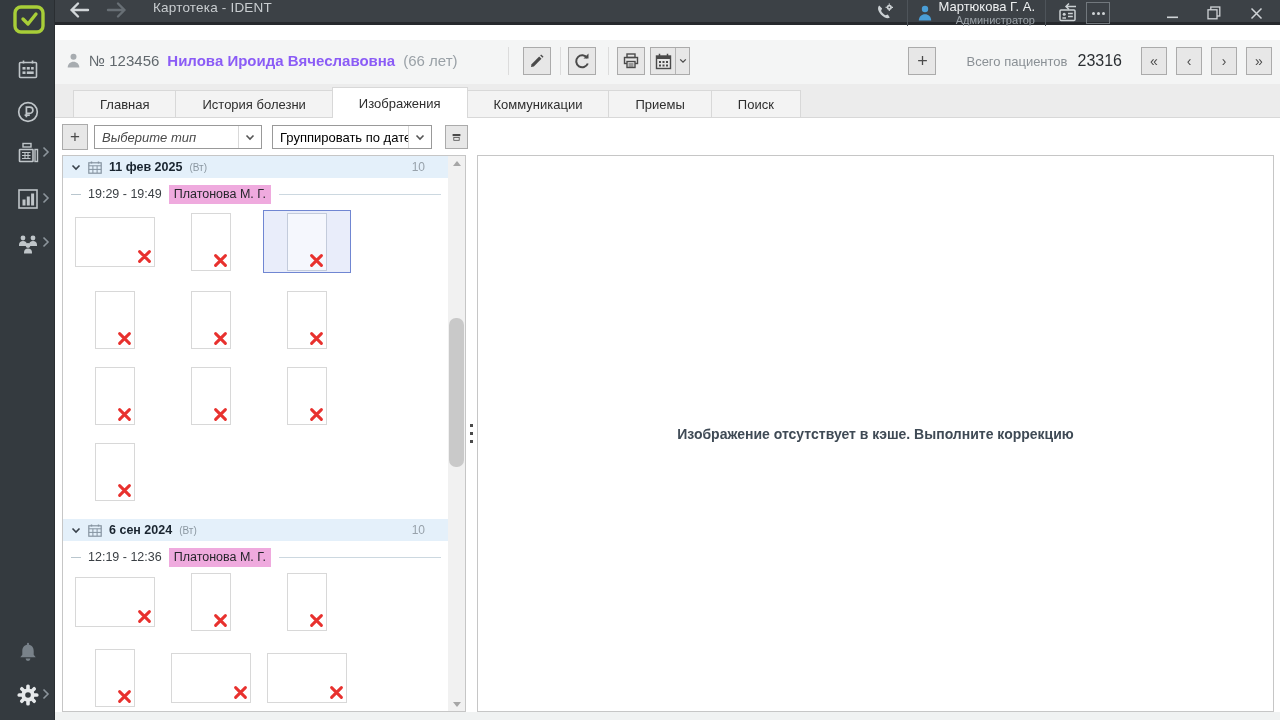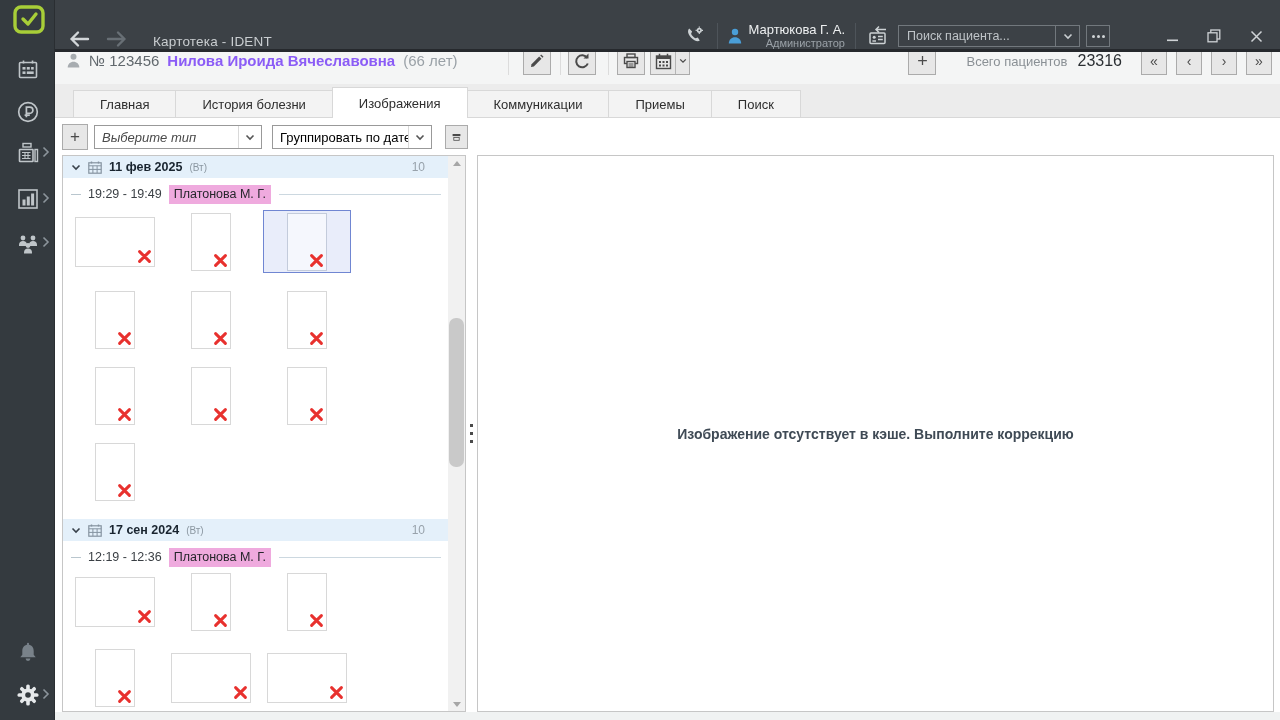--- a/index.html
+++ b/index.html
@@ -9,22 +9,22 @@
     font-family:"Liberation Sans", sans-serif; background:#ffffff;
     -webkit-font-smoothing:antialiased;
   }
   
   #sidebar { position:absolute; left:0; top:0; width:55px; height:720px;
     background:#343a3f; border-right:1px solid #2a2e32; z-index:5; }
   .side-logo { position:absolute; left:13px; top:5px; width:32px; height:29px; }
   .side-item { position:absolute; left:0; width:55px; height:30px; display:flex; align-items:center; justify-content:center; }
   .side-chev { position:absolute; left:42px; width:8px; height:12px; }
   
-  #titlebar { position:absolute; left:55px; top:0; width:1225px; height:52px;
-    background:#3c4146; border-bottom:3px solid #26292d; display:flex; align-items:flex-end; z-index:4; }
+  #titlebar { position:absolute; left:55px; top:0; width:1225px; height:25px;
+    background:#3c4146; border-bottom:3px solid #26292d; display:flex; align-items:flex-start; z-index:4; }
   .tb-arrow { width:24px; height:20px; margin-left:12px; }
   #tb-title { color:#c9cdd0; font-size:13.5px; margin-left:24px; letter-spacing:.2px; }
   #tb-right { margin-left:auto; display:flex; align-items:center; }
   .tb-div { width:1px; height:26px; background:#4e545a; margin:0 10px; }
   #tb-user { display:flex; align-items:center; gap:7px; }
   #tb-user .uname { color:#eef0f1; font-size:13px; line-height:14px; text-align:right; }
   #tb-user .urole { color:#9aa1a7; font-size:11px; line-height:12px; text-align:right; }
   #tb-search { display:flex; align-items:center; width:182px; height:22px;
     border:1px solid #72787d; margin-left:8px; }
   #tb-search input { flex:1; min-width:0; background:transparent; border:none; outline:none;
@@ -263,28 +263,20 @@
 
     <div>
       <svg width="24" height="24" viewBox="0 0 24 24">
         <path d="M20 5.5 H10 M13 2.5 L10 5.5 L13 8.5" fill="none" stroke="#ccd1d4" stroke-width="1.5"></path>
         <rect x="4" y="9" width="15" height="10.5" rx="1" fill="none" stroke="#ccd1d4" stroke-width="1.5"></rect>
         <circle cx="8.2" cy="13.2" r="1.5" fill="#ccd1d4"></circle>
         <path d="M6.4 17 h3.6 M12 12.5 h4.8 M12 15.5 h4.8" stroke="#ccd1d4" stroke-width="1.3"></path>
       </svg>
     </div>
 
-    <div id="tb-search">
-      <input type="text" placeholder="Поиск пациента..." style="">
-      <div class="scv">
-        <svg width="10" height="7" viewBox="0 0 10 7">
-          <path d="M1.5 1.5 L5 5 L8.5 1.5" fill="none" stroke="#c9ced1" stroke-width="1.6"></path>
-        </svg>
-      </div>
-    </div>
 
     <div id="tb-dots">
       <i></i>
         <i></i>
         <i></i>
     </div>
 
     <div id="win-btns">
       <div class="wbtn">
         <svg width="13" height="13" viewBox="0 0 13 13">
@@ -542,21 +534,21 @@
               <path d="M1.5 1.5 L5 5 L8.5 1.5" fill="none" stroke="#39424b" stroke-width="1.6"></path>
             </svg>
           </span>
           <span>
             <svg width="14" height="13" viewBox="0 0 14 13">
               <rect x="0.8" y="1.8" width="12.4" height="10.4" fill="none" stroke="#8593a0" stroke-width="1.2"></rect>
               <path d="M0.8 4.8 H13.2 M4.9 4.8 V12 M9.1 4.8 V12 M0.8 8.4 H13.2" stroke="#8593a0" stroke-width="1"></path>
               <path d="M3.5 0.4 V2.4 M10.5 0.4 V2.4" stroke="#8593a0" stroke-width="1.4"></path>
             </svg>
           </span>
-          <span class="gdate">17 сен 2024</span>
+          <span class="gdate">6 сен 2024</span>
           <span class="gweek">(Вт)</span>
           <span class="gcount">10</span>
         </div>
         <div class="session-row">
           <span class="sdash"></span>
           <span class="stime">12:19 - 12:36</span>
           <span class="sbadge">Платонова М. Г.</span>
           <span class="sline"></span>
         </div>
         <div class="thumb-row" style="min-height: 58px;">

